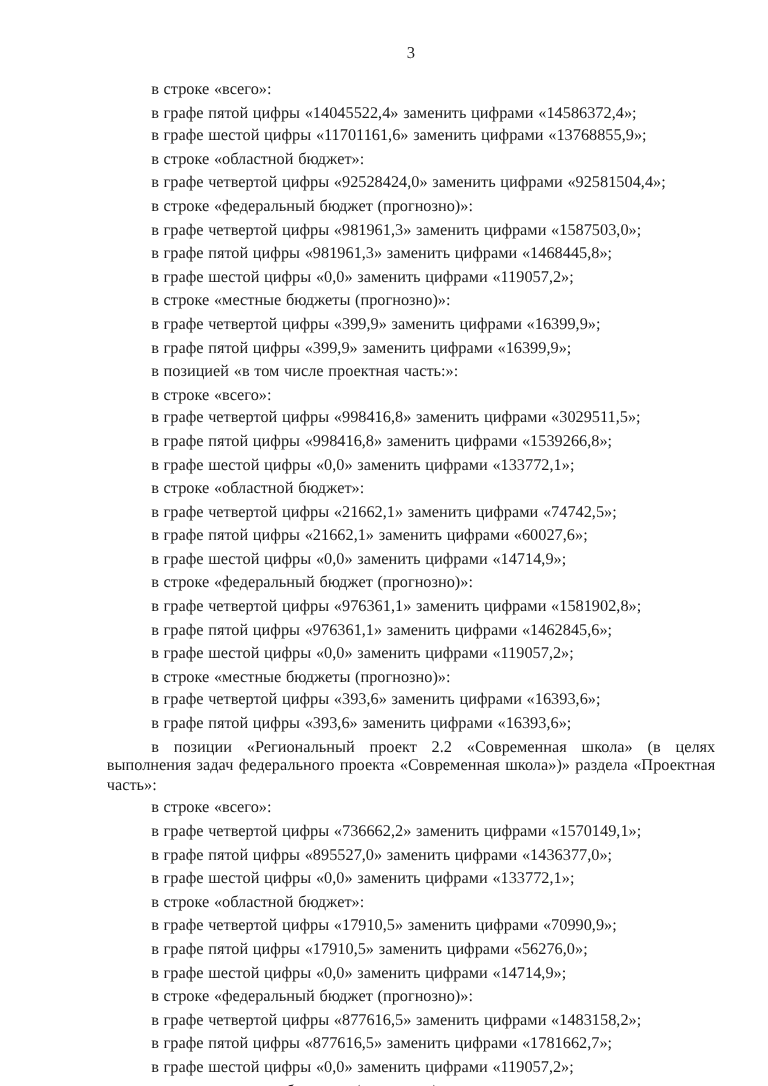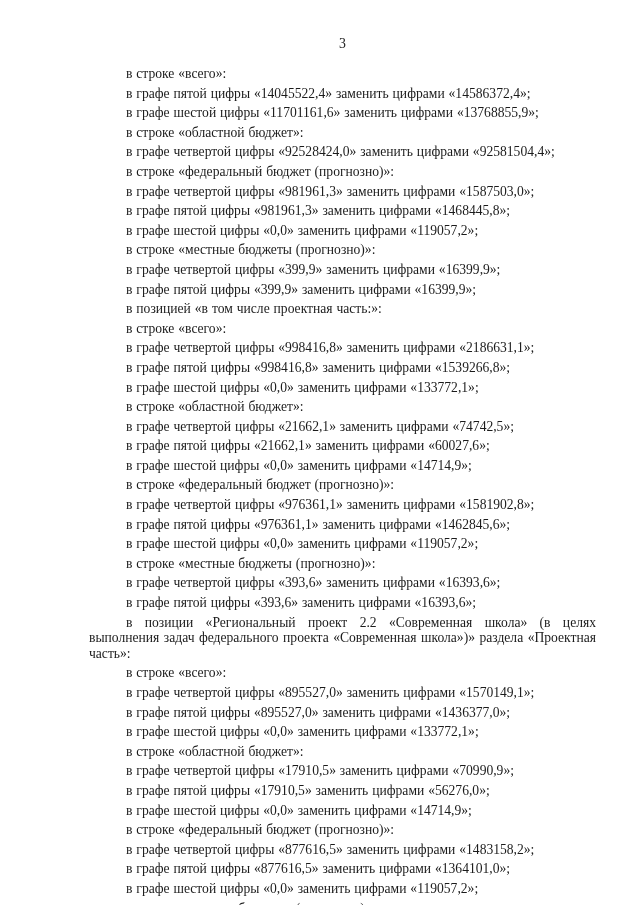--- a/index.html
+++ b/index.html
@@ -54,43 +54,43 @@
       <p class="para">в графе четвертой цифры «92528424,0» заменить цифрами «92581504,4»;</p>
       <p class="para">в строке «федеральный бюджет (прогнозно)»:</p>
       <p class="para">в графе четвертой цифры «981961,3» заменить цифрами «1587503,0»;</p>
       <p class="para">в графе пятой цифры «981961,3» заменить цифрами «1468445,8»;</p>
       <p class="para">в графе шестой цифры «0,0» заменить цифрами «119057,2»;</p>
       <p class="para">в строке «местные бюджеты (прогнозно)»:</p>
       <p class="para">в графе четвертой цифры «399,9» заменить цифрами «16399,9»;</p>
       <p class="para">в графе пятой цифры «399,9» заменить цифрами «16399,9»;</p>
       <p class="para">в позицией «в том числе проектная часть:»:</p>
       <p class="para">в строке «всего»:</p>
-      <p class="para">в графе четвертой цифры «998416,8» заменить цифрами «2186631,1»;</p>
+      <p class="para">в графе четвертой цифры «998416,8» заменить цифрами «3029511,5»;</p>
       <p class="para">в графе пятой цифры «998416,8» заменить цифрами «1539266,8»;</p>
       <p class="para">в графе шестой цифры «0,0» заменить цифрами «133772,1»;</p>
       <p class="para">в строке «областной бюджет»:</p>
       <p class="para">в графе четвертой цифры «21662,1» заменить цифрами «74742,5»;</p>
       <p class="para">в графе пятой цифры «21662,1» заменить цифрами «60027,6»;</p>
       <p class="para">в графе шестой цифры «0,0» заменить цифрами «14714,9»;</p>
       <p class="para">в строке «федеральный бюджет (прогнозно)»:</p>
       <p class="para">в графе четвертой цифры «976361,1» заменить цифрами «1581902,8»;</p>
       <p class="para">в графе пятой цифры «976361,1» заменить цифрами «1462845,6»;</p>
       <p class="para">в графе шестой цифры «0,0» заменить цифрами «119057,2»;</p>
       <p class="para">в строке «местные бюджеты (прогнозно)»:</p>
       <p class="para">в графе четвертой цифры «393,6» заменить цифрами «16393,6»;</p>
       <p class="para">в графе пятой цифры «393,6» заменить цифрами «16393,6»;</p>
       <p class="para">в позиции «Региональный проект 2.2 «Современная школа» (в целях выполнения задач федерального проекта «Современная школа»)» раздела «Проектная часть»:</p>
       <p class="para">в строке «всего»:</p>
-      <p class="para">в графе четвертой цифры «895527,0» заменить цифрами «1570149,1»;</p>
+      <p class="para">в графе четвертой цифры «736662,2» заменить цифрами «1570149,1»;</p>
       <p class="para">в графе пятой цифры «895527,0» заменить цифрами «1436377,0»;</p>
       <p class="para">в графе шестой цифры «0,0» заменить цифрами «133772,1»;</p>
       <p class="para">в строке «областной бюджет»:</p>
       <p class="para">в графе четвертой цифры «17910,5» заменить цифрами «70990,9»;</p>
       <p class="para">в графе пятой цифры «17910,5» заменить цифрами «56276,0»;</p>
       <p class="para">в графе шестой цифры «0,0» заменить цифрами «14714,9»;</p>
       <p class="para">в строке «федеральный бюджет (прогнозно)»:</p>
       <p class="para">в графе четвертой цифры «877616,5» заменить цифрами «1483158,2»;</p>
-      <p class="para">в графе пятой цифры «877616,5» заменить цифрами «1364101,0»;</p>
+      <p class="para">в графе пятой цифры «877616,5» заменить цифрами «1781662,7»;</p>
       <p class="para">в графе шестой цифры «0,0» заменить цифрами «119057,2»;</p>
       <p class="para">в строке «местные бюджеты (прогнозно)»:</p>
       <p class="para">в графе пятой цифры «0,0» заменить цифрами «16000,0»;</p>
     </div>
 </div>
 
 </body></html>

